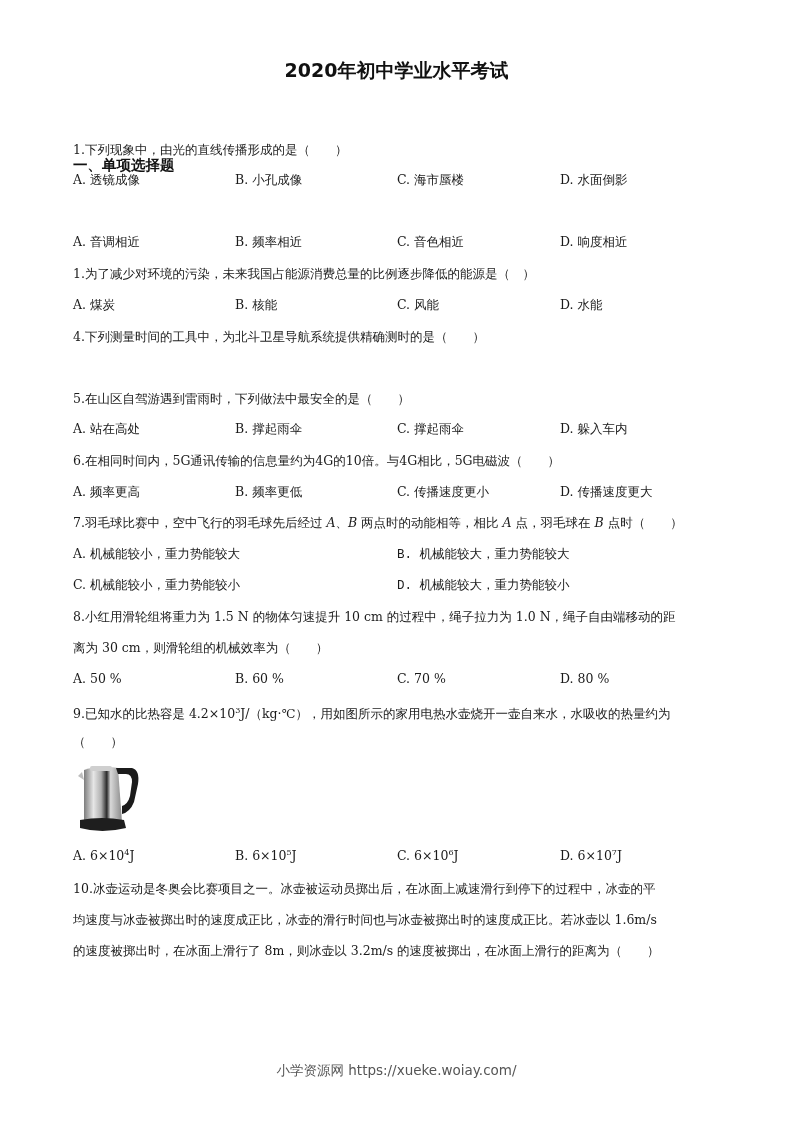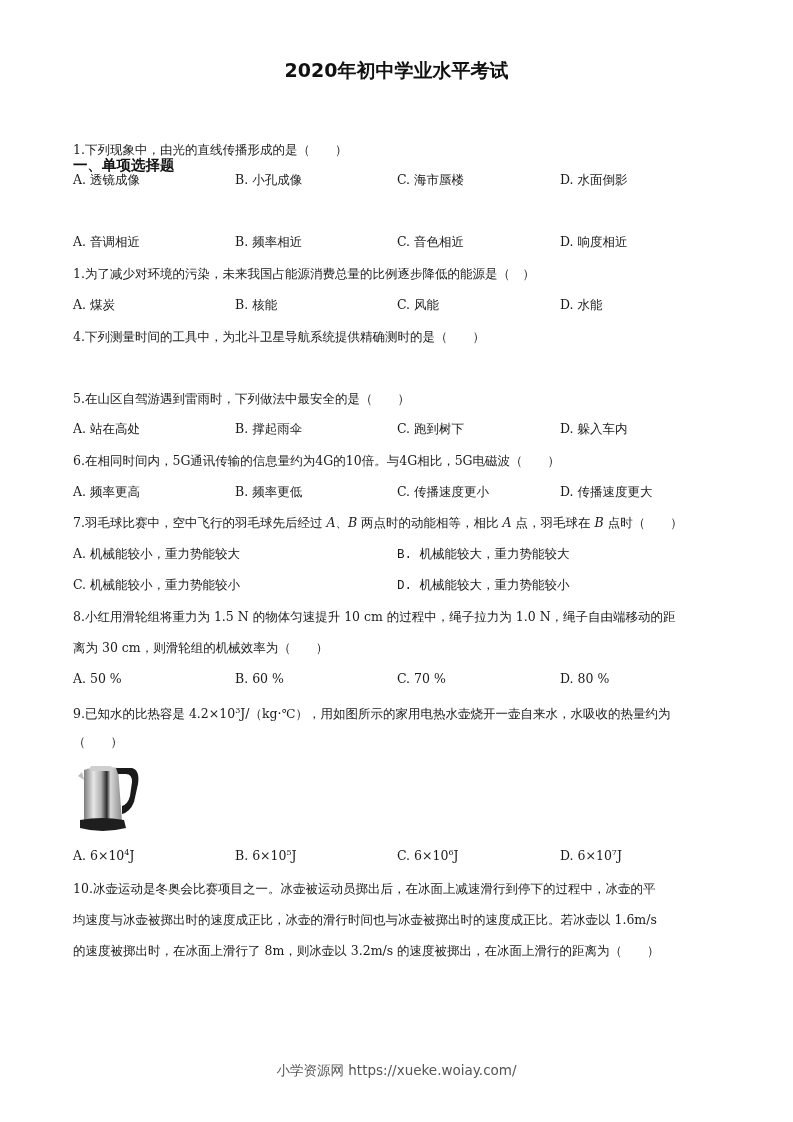--- a/index.html
+++ b/index.html
@@ -67,21 +67,21 @@
     <span class="opt o3">C.  风能</span>
     <span class="opt o4">D.  水能</span>
   </div>
 
   <div class="q" style="top:321px">4.下列测量时间的工具中，为北斗卫星导航系统提供精确测时的是（　　）</div>
 
   <div class="q" style="top:383px">5.在山区自驾游遇到雷雨时，下列做法中最安全的是（　　）</div>
   <div class="opts" style="top:421px">
     <span class="opt o1">A.  站在高处</span>
     <span class="opt o2">B.  撑起雨伞</span>
-    <span class="opt o3">C.  跑到树下</span>
+    <span class="opt o3">C.  撑起雨伞</span>
     <span class="opt o4">D.  躲入车内</span>
   </div>
 
   <div class="q" style="top:445px">6.在相同时间内，5G通讯传输的信息量约为4G的10倍。与4G相比，5G电磁波（　　）</div>
   <div class="opts" style="top:484px">
     <span class="opt o1">A.  频率更高</span>
     <span class="opt o2">B.  频率更低</span>
     <span class="opt o3">C.  传播速度更小</span>
     <span class="opt o4">D.  传播速度更大</span>
   </div>

